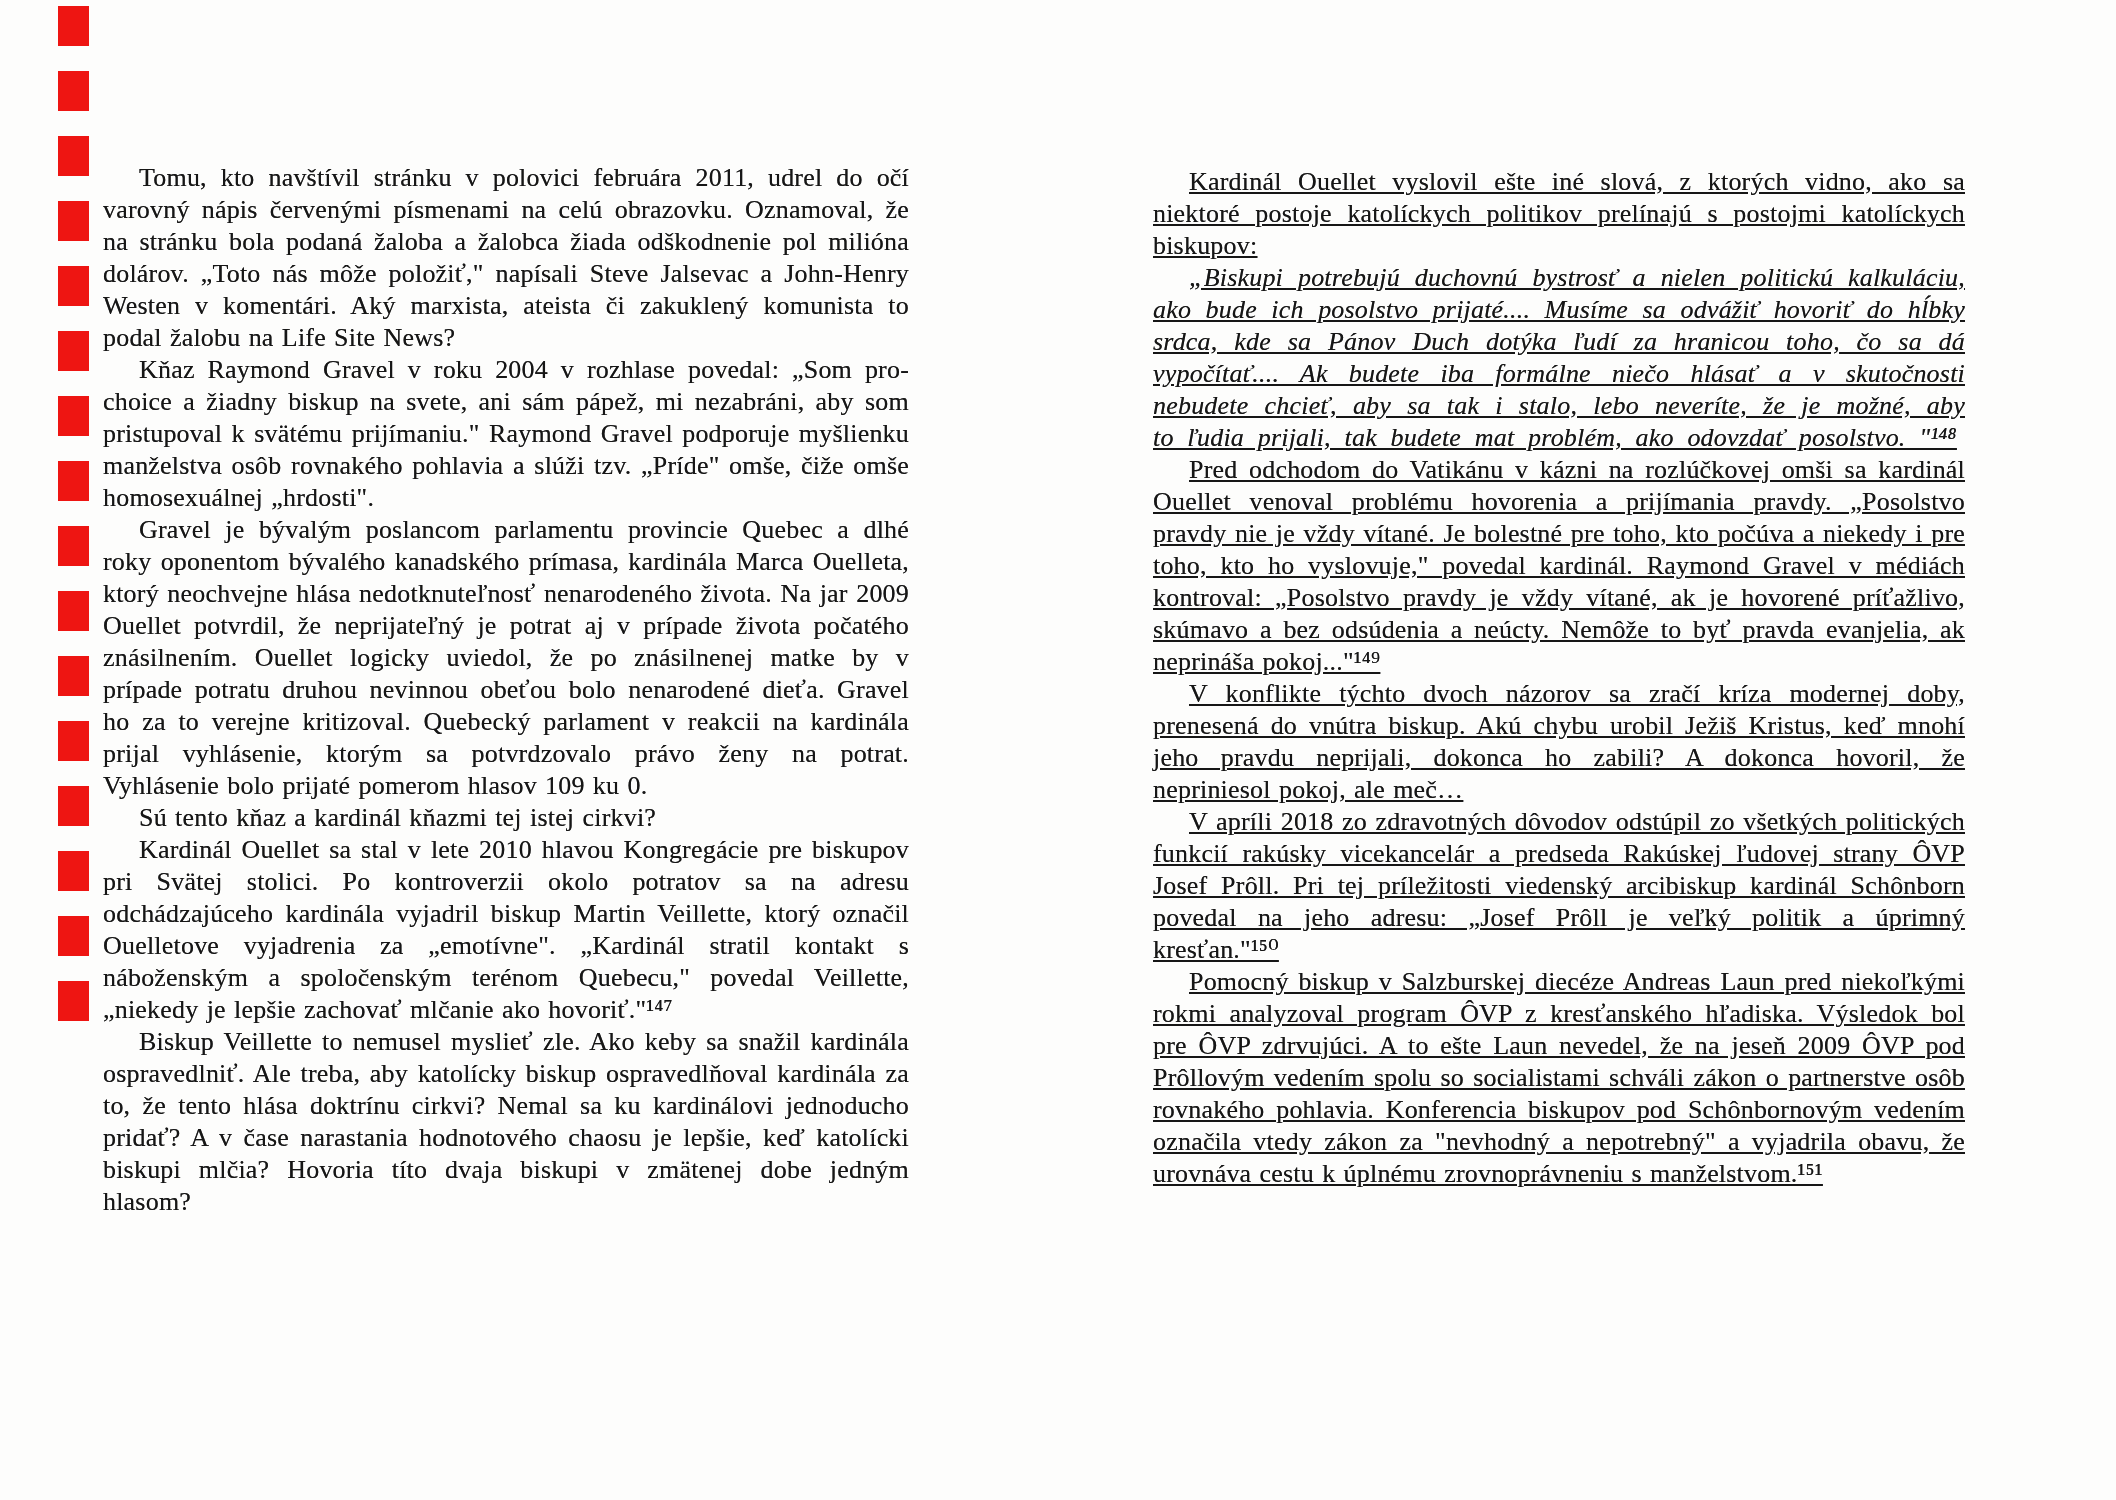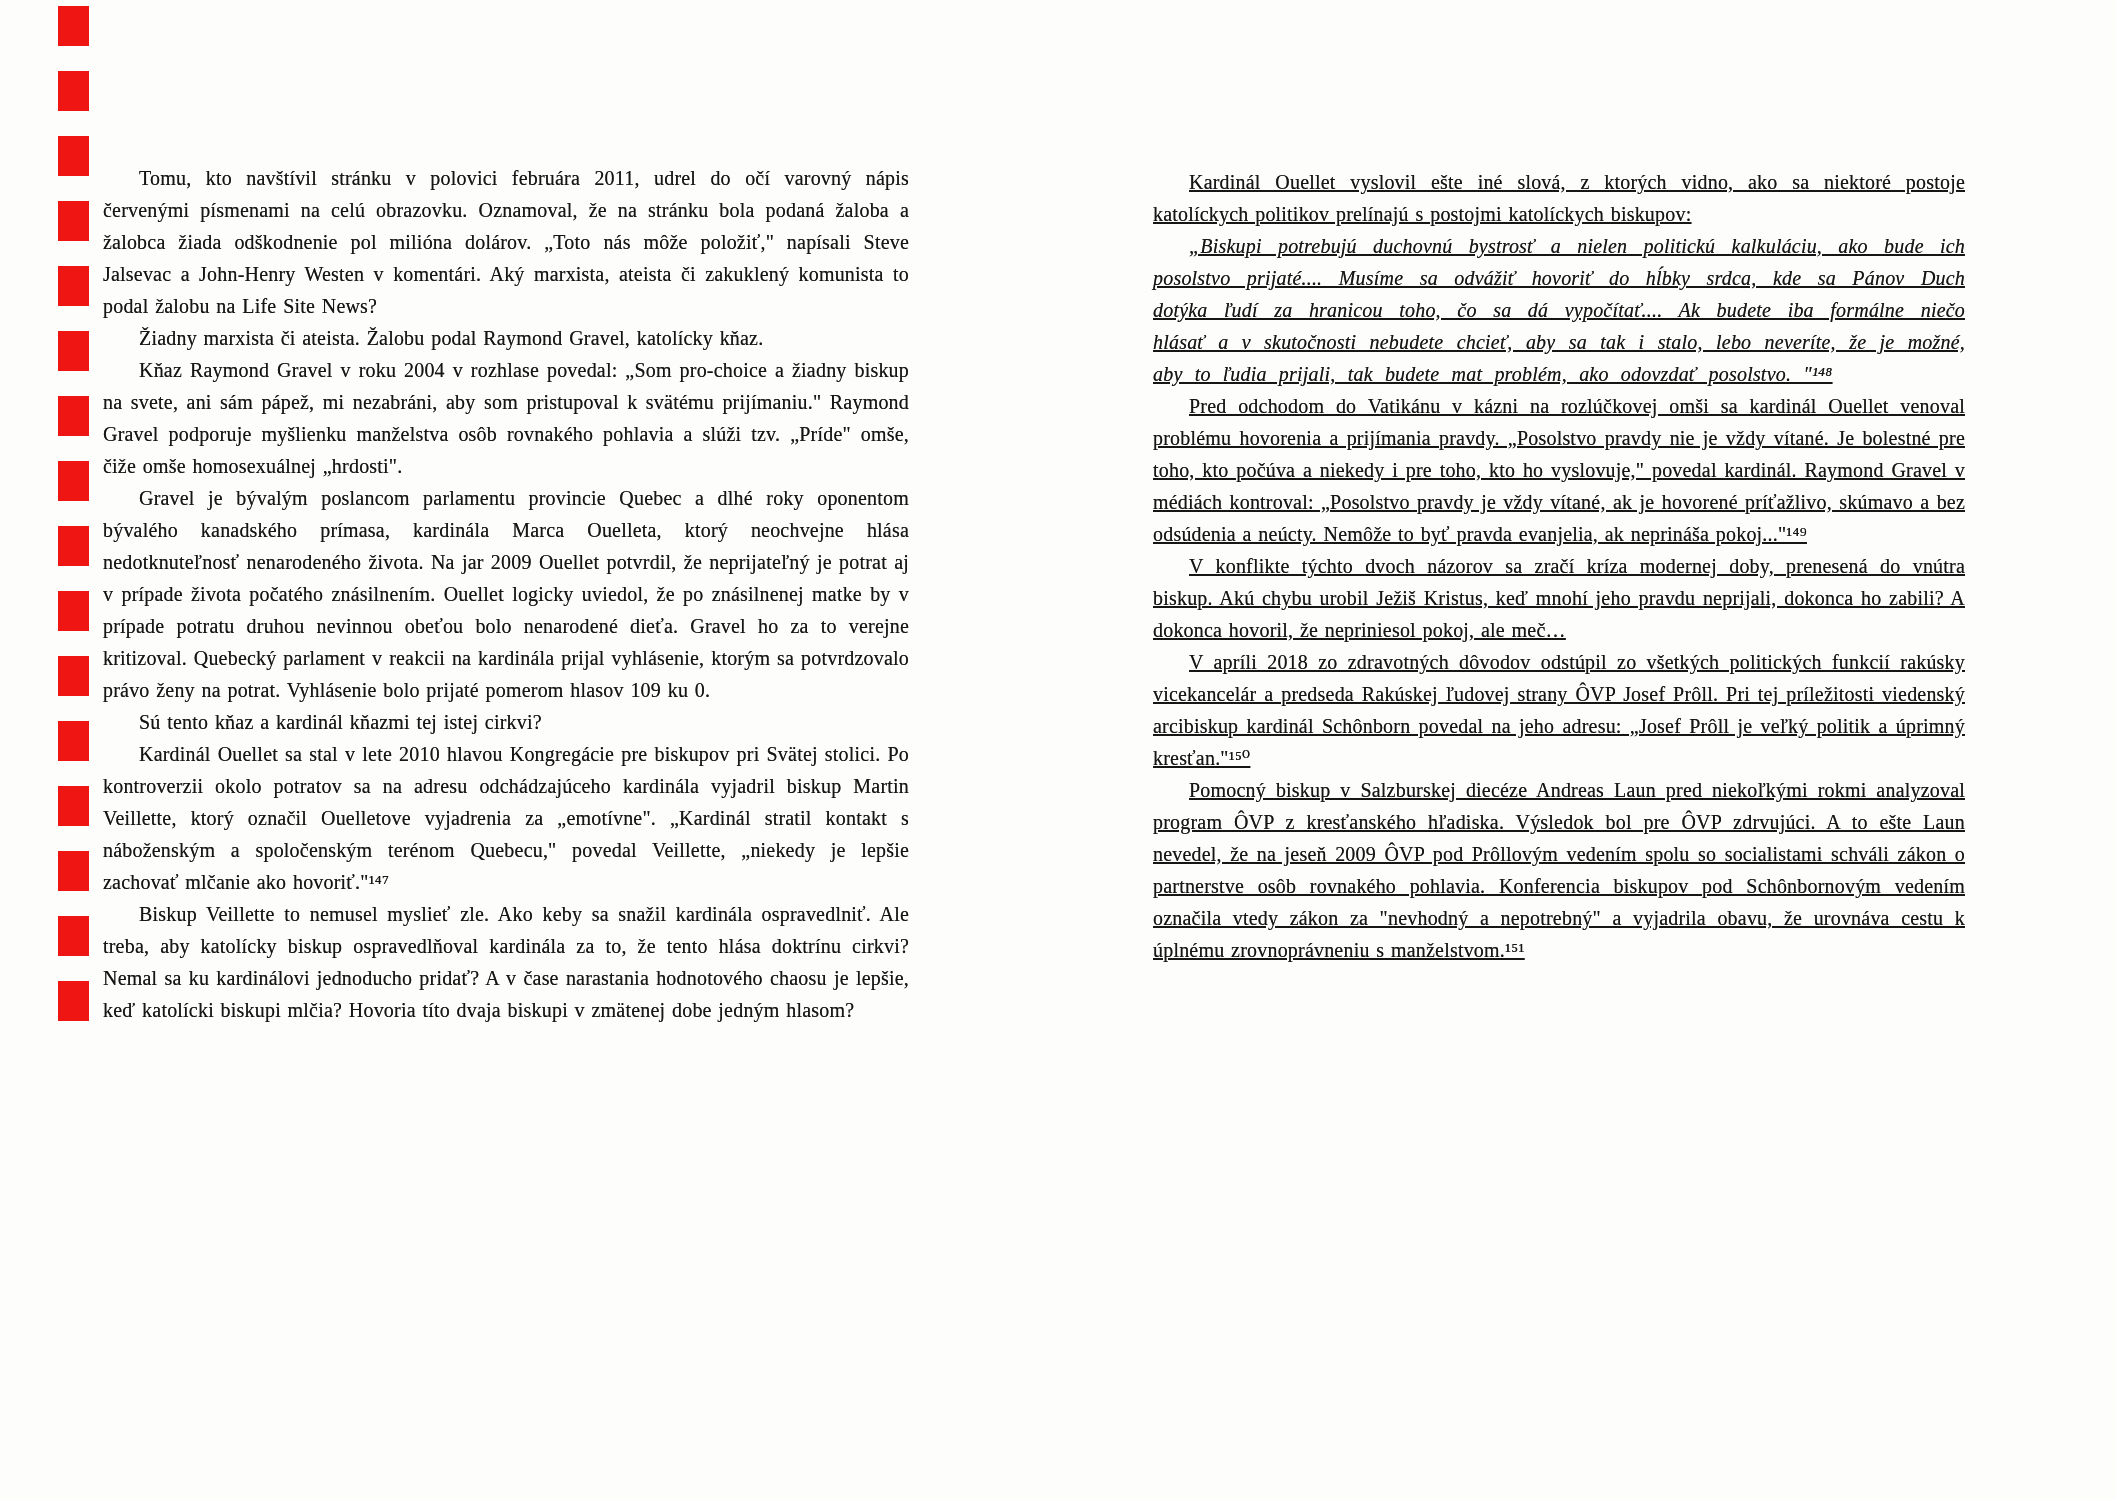--- a/index.html
+++ b/index.html
@@ -22,21 +22,21 @@
     top: 0;
     height: 1100px;
   }
   .red-mark {
     position: absolute;
     left: 0;
     width: 100%;
   }
   .page {
     position: absolute;
-    font-size: 20px;
+    font-size: 26px;
     line-height: 32px;
     letter-spacing: 0.2px;
     word-spacing: 1.5px;
     text-shadow: 0 0 0.5px rgba(10,10,10,0.65);
   }
   .page-left {
     left: 103px;
     top: 162px;
     width: 806px;
   }
@@ -75,21 +75,20 @@
       <div class="red-mark" style="top: 656px; height: 40px; background: rgb(238, 21, 18);"></div>
       <div class="red-mark" style="top: 721px; height: 40px; background: rgb(238, 21, 18);"></div>
       <div class="red-mark" style="top: 786px; height: 40px; background: rgb(238, 21, 18);"></div>
       <div class="red-mark" style="top: 851px; height: 40px; background: rgb(238, 21, 18);"></div>
       <div class="red-mark" style="top: 916px; height: 40px; background: rgb(238, 21, 18);"></div>
       <div class="red-mark" style="top: 981px; height: 40px; background: rgb(238, 21, 18);"></div>
     </div>
 
   <div class="page page-left">
     <p class="para">Tomu, kto navštívil stránku v polovici februára 2011, udrel do očí varovný nápis červenými písmenami na celú obrazovku. Oznamoval, že na stránku bola podaná žaloba a žalobca žiada odškodnenie pol milióna dolárov. „Toto nás môže položiť," napísali Steve Jalsevac a John-Henry Westen v komentári. Aký marxista, ateista či zakuklený komunista to podal žalobu na Life Site News?</p>
-    <p class="para">Žiadny marxista či ateista. Žalobu podal Raymond Gravel, katolícky kňaz.</p>
     <p class="para">Kňaz Raymond Gravel v roku 2004 v rozhlase povedal: „Som pro-choice a žiadny biskup na svete, ani sám pápež, mi nezabráni, aby som pristupoval k svätému prijímaniu." Raymond Gravel podporuje myšlienku manželstva osôb rovnakého pohlavia a slúži tzv. „Príde" omše, čiže omše homosexuálnej „hrdosti".</p>
     <p class="para">Gravel je bývalým poslancom parlamentu provincie Quebec a dlhé roky oponentom bývalého kanadského prímasa, kardinála Marca Ouelleta, ktorý neochvejne hlása nedotknuteľnosť nenarodeného života. Na jar 2009 Ouellet potvrdil, že neprijateľný je potrat aj v prípade života počatého znásilnením. Ouellet logicky uviedol, že po znásilnenej matke by v prípade potratu druhou nevinnou obeťou bolo nenarodené dieťa. Gravel ho za to verejne kritizoval. Quebecký parlament v reakcii na kardinála prijal vyhlásenie, ktorým sa potvrdzovalo právo ženy na potrat. Vyhlásenie bolo prijaté pomerom hlasov 109 ku 0.</p>
     <p class="para">Sú tento kňaz a kardinál kňazmi tej istej cirkvi?</p>
     <p class="para">Kardinál Ouellet sa stal v lete 2010 hlavou Kongregácie pre biskupov pri Svätej stolici. Po kontroverzii okolo potratov sa na adresu odchádzajúceho kardinála vyjadril biskup Martin Veillette, ktorý označil Ouelletove vyjadrenia za „emotívne". „Kardinál stratil kontakt s náboženským a spoločenským terénom Quebecu," povedal Veillette, „niekedy je lepšie zachovať mlčanie ako hovoriť."¹⁴⁷</p>
     <p class="para">Biskup Veillette to nemusel myslieť zle. Ako keby sa snažil kardinála ospravedlniť. Ale treba, aby katolícky biskup ospravedlňoval kardinála za to, že tento hlása doktrínu cirkvi? Nemal sa ku kardinálovi jednoducho pridať? A v čase narastania hodnotového chaosu je lepšie, keď katolícki biskupi mlčia? Hovoria títo dvaja biskupi v zmätenej dobe jedným hlasom?</p>
   </div>
 
   <div class="page page-right">
     <p class="para">Kardinál Ouellet vyslovil ešte iné slová, z ktorých vidno, ako sa niektoré postoje katolíckych politikov prelínajú s postojmi katolíckych biskupov:</p>
     <p class="para quote">„Biskupi potrebujú duchovnú bystrosť a nielen politickú kalkuláciu, ako bude ich posolstvo prijaté.... Musíme sa odvážiť hovoriť do hĺbky srdca, kde sa Pánov Duch dotýka ľudí za hranicou toho, čo sa dá vypočítať.... Ak budete iba formálne niečo hlásať a v skutočnosti nebudete chcieť, aby sa tak i stalo, lebo neveríte, že je možné, aby to ľudia prijali, tak budete mat problém, ako odovzdať posolstvo. "¹⁴⁸</p>

